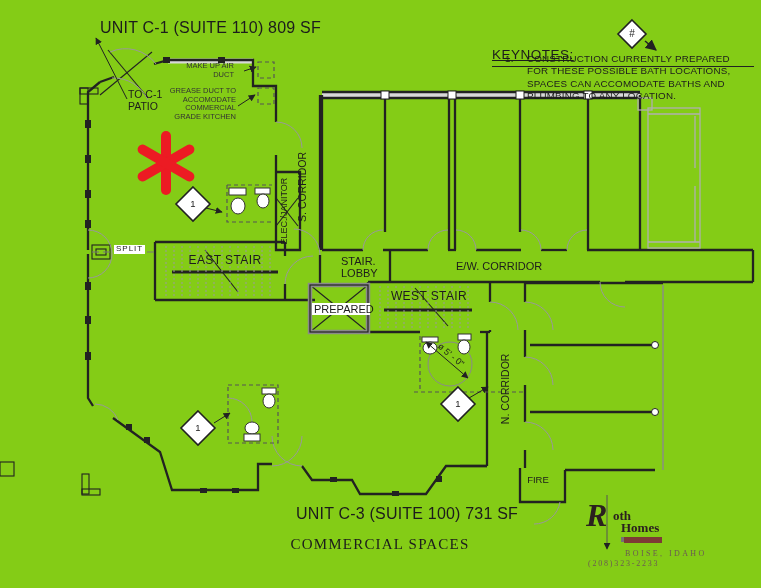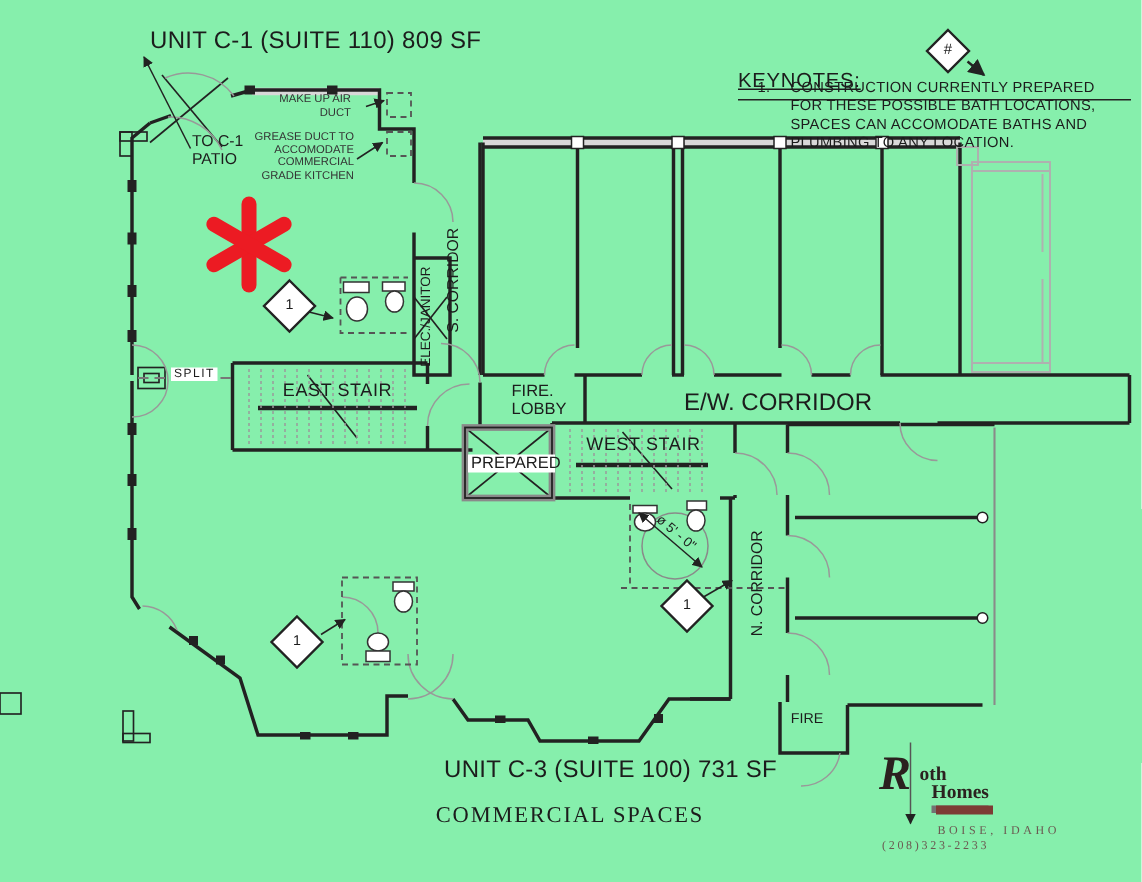--- a/index.html
+++ b/index.html
@@ -1,16 +1,16 @@
 <!DOCTYPE html>
 <html><head>
 <meta charset="utf-8">
 <style>
   html,body { margin:0; padding:0; background:#ffffff; }
-  .page { position:relative; width:761px; height:588px; background:#86efac;
+  .page { position:relative; width:761px; height:588px; background:#84cc16;
           font-family:"Liberation Sans", sans-serif; color:#1c1c1c; overflow:hidden; }
   svg.plan { position:absolute; left:0; top:0; }
   .lbl { position:absolute; white-space:pre-line; line-height:1.12; }
   .unit-lbl { font-size:16px; letter-spacing:.2px; }
   .room-lbl { font-size:12px; letter-spacing:.4px; }
   .small-lbl { font-size:7.5px; line-height:1.15; text-align:right; color:#333; }
   .vert { transform:rotate(-90deg); transform-origin:center center; text-align:center; }
   .title-lbl { font-family:"Liberation Serif", serif; font-size:15px; letter-spacing:1.2px; }
   .kn-head { font-size:13.5px; letter-spacing:.5px;text-align:center; }
   .kn-text { font-size:9.8px; line-height:12.4px; letter-spacing:.2px; }
@@ -278,25 +278,25 @@
 GRADE KITCHEN</div>
 
   <div class="lbl" style="left:128px; top:89px; font-size:10.5px;">TO C-1
 PATIO</div>
 
   <div class="lbl white-bg" style="left:114px; top:245px; font-size:8px; letter-spacing:1px;">SPLIT</div>
 
   <div class="lbl room-lbl" style="left:170px; top:254px; width:110px; text-align:center;">EAST STAIR</div>
   <div class="lbl room-lbl" style="left:374px; top:290px; width:110px; text-align:center;">WEST STAIR</div>
 
-  <div class="lbl" style="left:341px; top:255px; font-size:11px;">FIRE.
+  <div class="lbl" style="left:341px; top:255px; font-size:11px;">STAIR.
 LOBBY</div>
   <div class="lbl white-bg" style="left:312px; top:303px; width:54px; text-align:center; font-size:11px;">PREPARED</div>
 
-  <div class="lbl" style="left:456px; top:260px; font-size:16px;text-align:center;">E/W. CORRIDOR</div>
+  <div class="lbl" style="left:456px; top:260px; font-size:11px;text-align:center;">E/W. CORRIDOR</div>
 
   <div class="lbl vert" style="left:258px; top:181px; width:90px; font-size:10.5px;">S. CORRIDOR</div>
   <div class="lbl vert" style="left:242px; top:206px; width:84px; font-size:9px;">ELEC./JANITOR</div>
   <div class="lbl vert" style="left:461px; top:383px; width:90px; font-size:10.5px;">N. CORRIDOR</div>
 
   <div class="lbl" style="left:522px; top:475px; width:32px; text-align:center; font-size:9.5px;">FIRE</div>
 
   <div class="lbl" style="left:422px; top:350px; width:58px; font-size:9px; transform:rotate(40deg); text-align:center;">ø 5' - 0"</div>
 
   <div class="dia-num" style="left:185px; top:198px; width:16px;">1</div>

